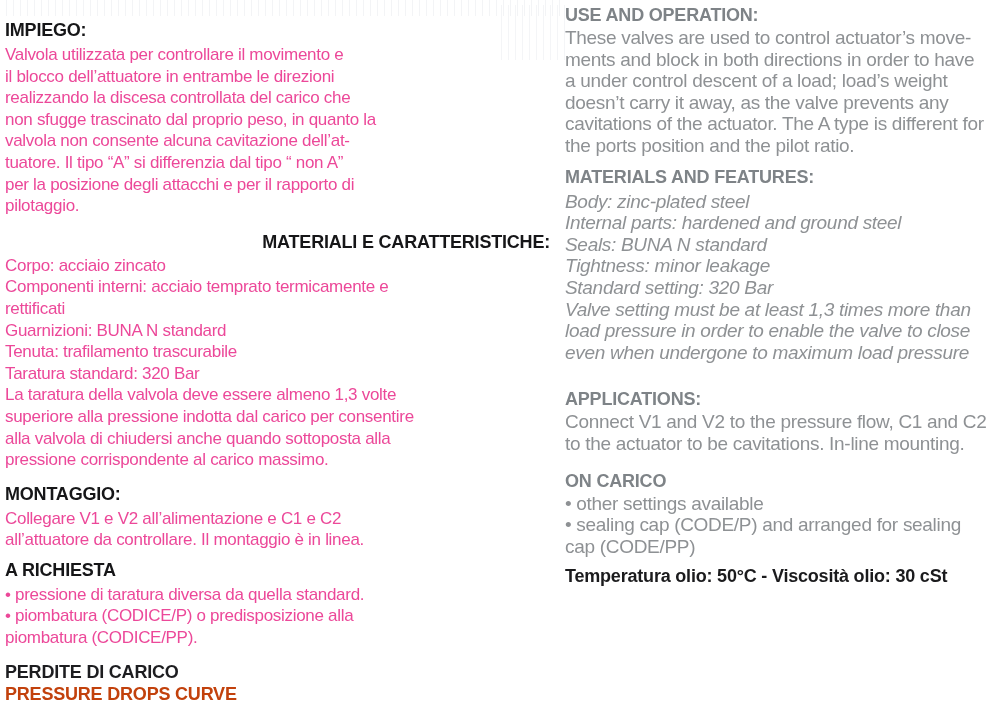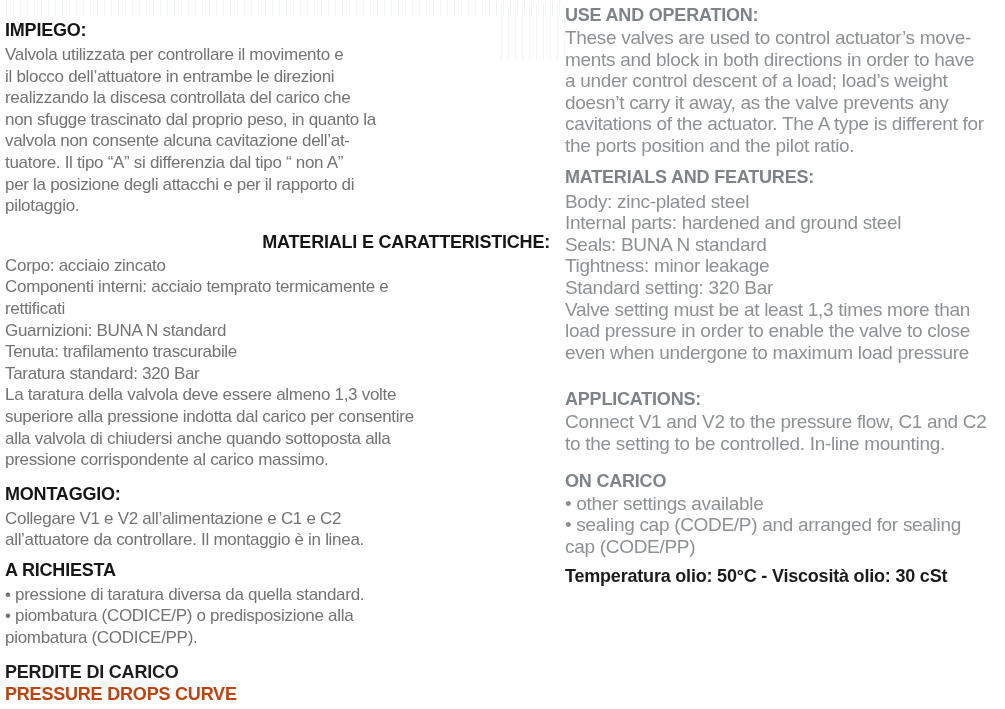--- a/index.html
+++ b/index.html
@@ -44,21 +44,21 @@
     font-size: 18px;
     line-height: 22px;
     font-weight: bold;
     color: #161618;
     letter-spacing: -0.2px;
     margin: 0 0 3px 0;
   }
   .body-black {
     font-size: 17px;
     line-height: 21.6px;
-    color: #737373;
+    color: #ec4899;
     letter-spacing: -0.3px;
     white-space: pre-line;
     margin: 0;
   }
   .sec-left-1 .body-black { margin-bottom: 14px; }
   .sec-left-2 .h-black   { margin-left: 3px; margin-bottom: 2px; text-align: right; }
   .sec-left-2 .body-black{ margin-bottom: 12px; }
   .sec-left-3 .body-black{ margin-bottom: 8px; }
   .sec-left-4 .body-black{ margin-bottom: 12px; }
 
@@ -99,21 +99,21 @@
   .body-gray {
     font-size: 19px;
     line-height: 21.6px;
     color: #8e9194;
     letter-spacing: -0.3px;
     white-space: pre-line;
     margin: 0;
   }
   .sec-right-1 .body-gray { margin-bottom: 10px; }
   .sec-right-2 .h-gray    { margin-bottom: 4px; }
-  .sec-right-2 .body-gray { margin-bottom: 26px; }
+  .sec-right-2 .body-gray { margin-bottom: 26px; font-style: italic; }
   .sec-right-3 .body-gray { margin-bottom: 16px; }
   .sec-right-4 .body-gray { margin-bottom: 8px; }
 
   .footer-line1-right {
     font-size: 18px;
     line-height: 22px;
     font-weight: bold;
     color: #1b1b1d;
     letter-spacing: -0.2px;
     margin: 0;
@@ -196,21 +196,21 @@
 Tightness: minor leakage
 Standard setting: 320 Bar
 Valve setting must be at least 1,3 times more than
 load pressure in order to enable the valve to close
 even when undergone to maximum load pressure</p>
     </div>
 
     <div class="sec-right-3">
       <h2 class="h-gray">APPLICATIONS:</h2>
       <p class="body-gray">Connect V1 and V2 to the pressure flow, C1 and C2
-to the setting to be controlled. In-line mounting.</p>
+to the actuator to be cavitations. In-line mounting.</p>
     </div>
 
     <div class="sec-right-4">
       <h2 class="h-gray">ON CARICO</h2>
       <p class="body-gray">• other settings available
 • sealing cap (CODE/P) and arranged for sealing
 cap (CODE/PP)</p>
     </div>
 
     <div>

